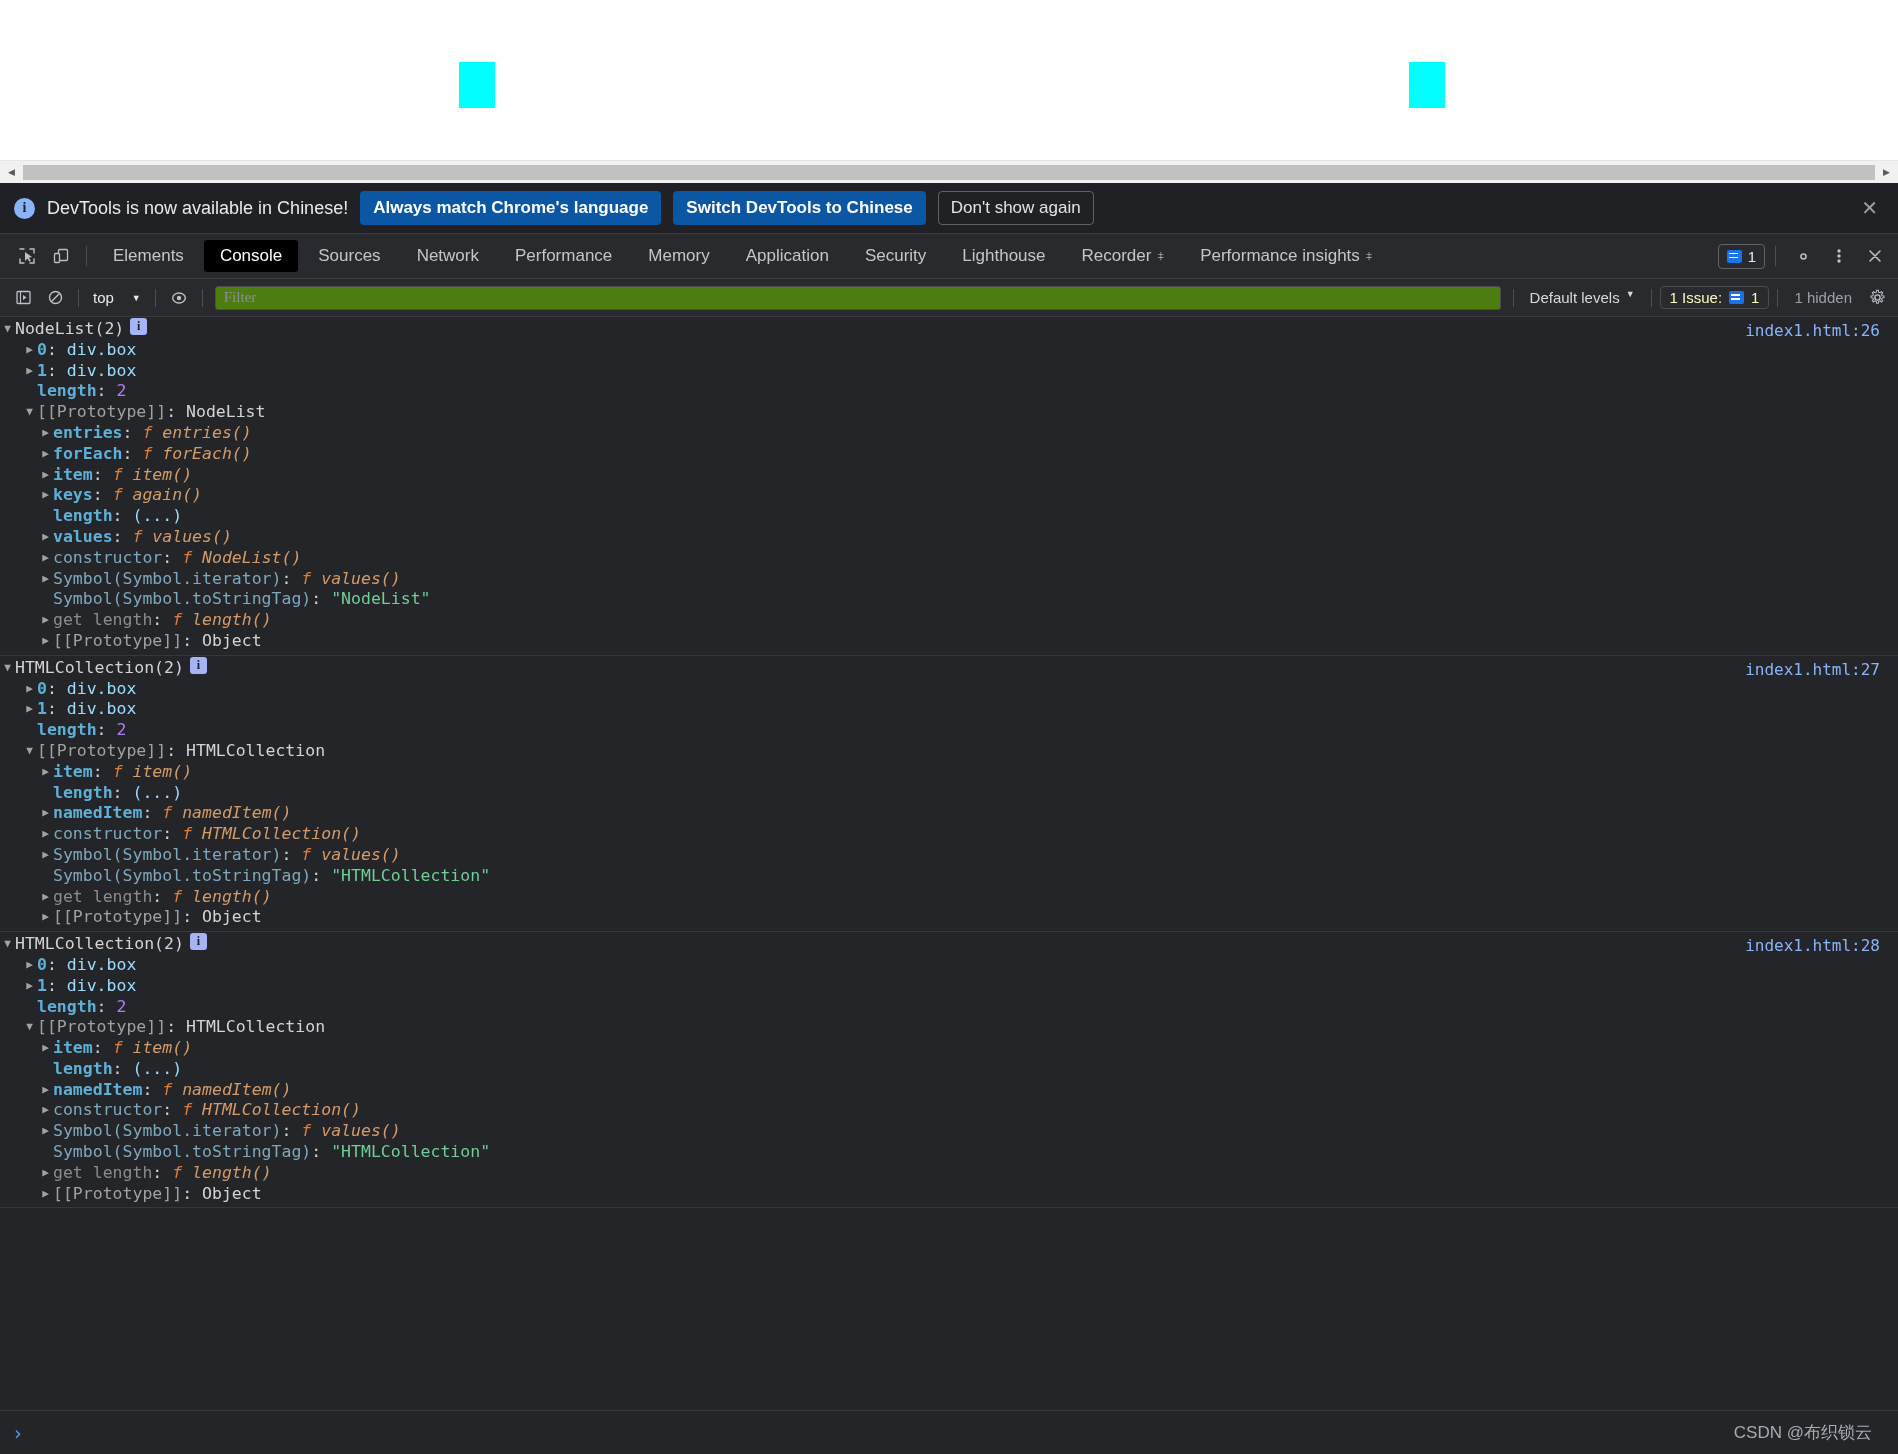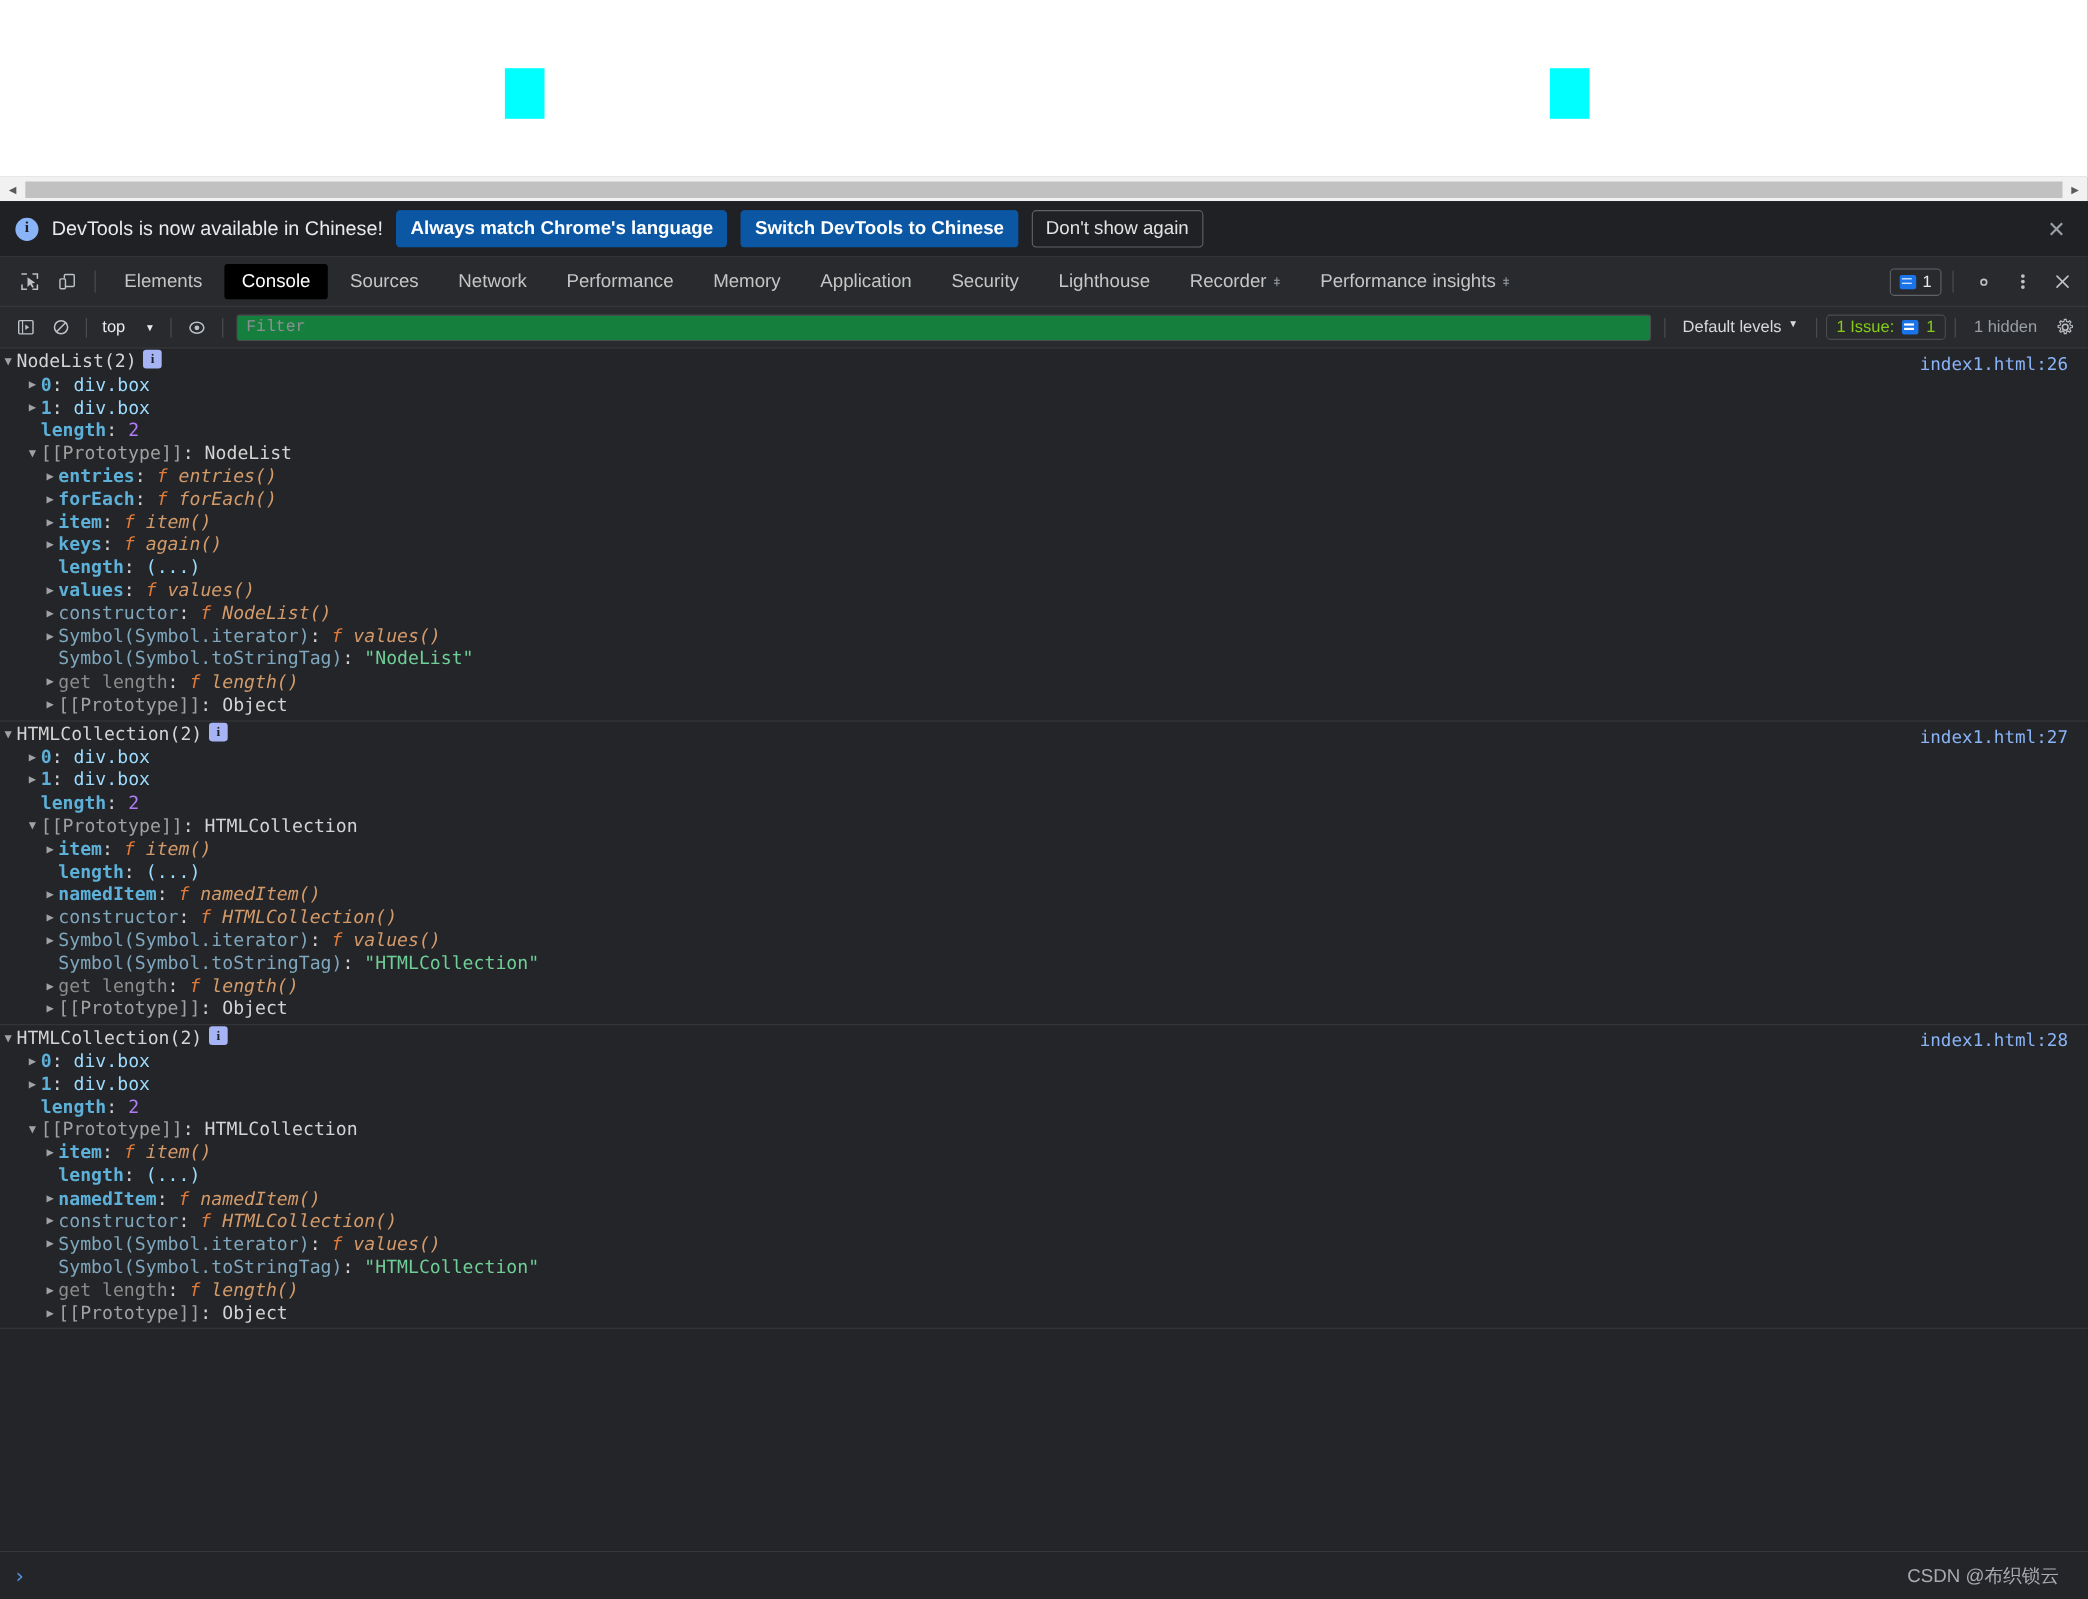--- a/index.html
+++ b/index.html
@@ -204,44 +204,44 @@
   }
   #context-select {
     font-size: 15px; color: #e8eaed;
     display: flex; align-items: center; gap: 18px;
     padding: 3px 6px; cursor: pointer; border-radius: 3px;
     flex: 0 0 auto;
   }
   #filter-input {
     flex: 1 1 auto;
     height: 24px;
-    background: #15803d;
+    background: #4d7c0f;
     border: 1px solid #4a4c50;
     border-radius: 3px;
     color: #e8eaed;
     font-size: 15px;
     padding: 0 8px;
-    font-family: Liberation Mono, monospace;
+    font-family: Liberation Serif, serif;
     margin: 0 4px;
     min-width: 40px;
   }
   #filter-input::placeholder { color: #8c8f94; }
   #levels-select {
     font-size: 15px; color: #d8d9dc;
     display: flex; gap: 6px;
     padding: 3px 8px; cursor: pointer; white-space: nowrap;
     flex: 0 0 auto;
   }
   #issue-count {
     display: flex; align-items: center; gap: 7px;
     border: 1px solid #4a4c50;
     border-radius: 4px;
     padding: 2px 9px;
     font-size: 15px;
-    color: #84cc16;
+    color: #fef9c3;
     cursor: pointer; white-space: nowrap;
     flex: 0 0 auto;
   }
   #hidden-count {
     font-size: 15px; color: #9aa0a6;
     padding: 0 8px; white-space: nowrap;
     flex: 0 0 auto;
   }
 
   

